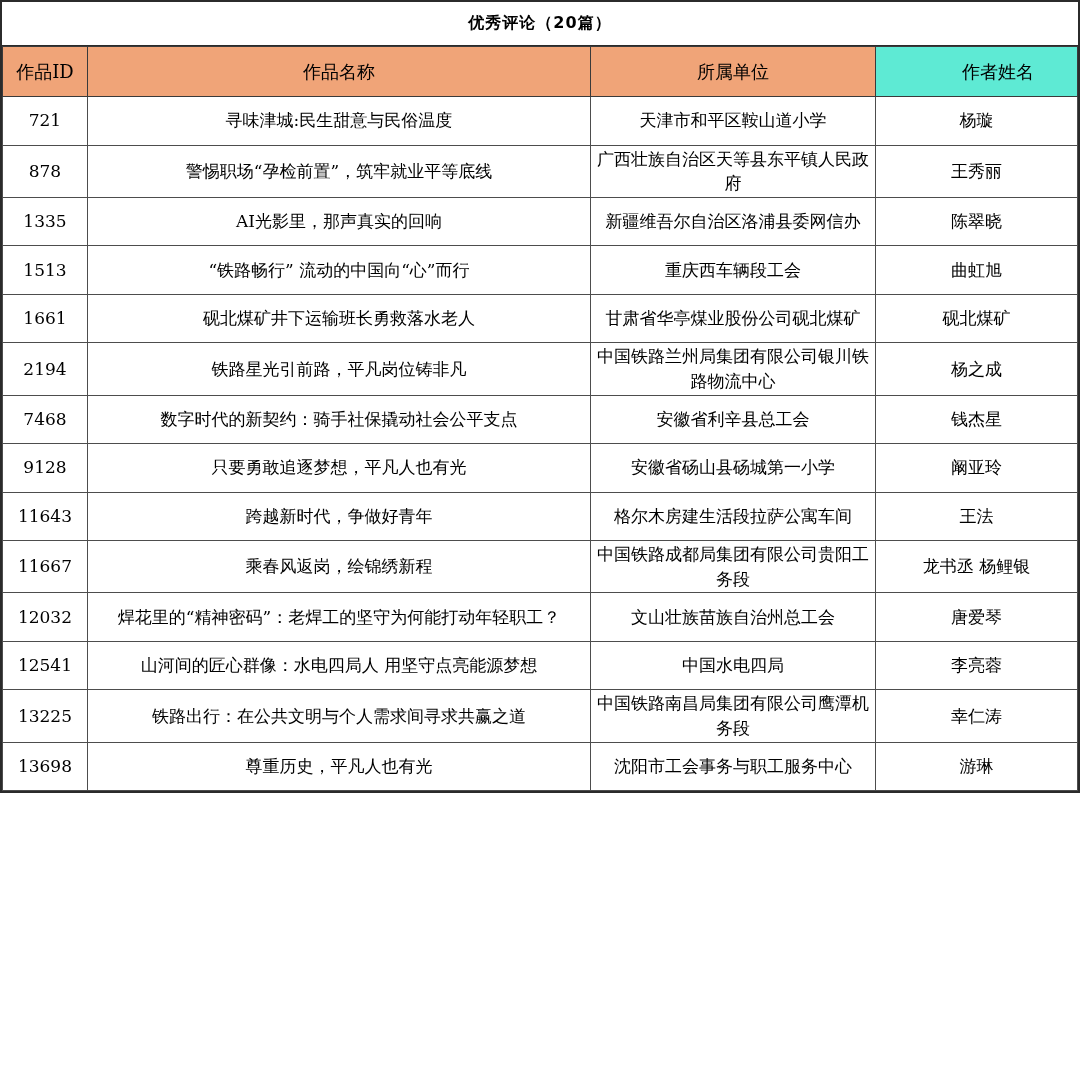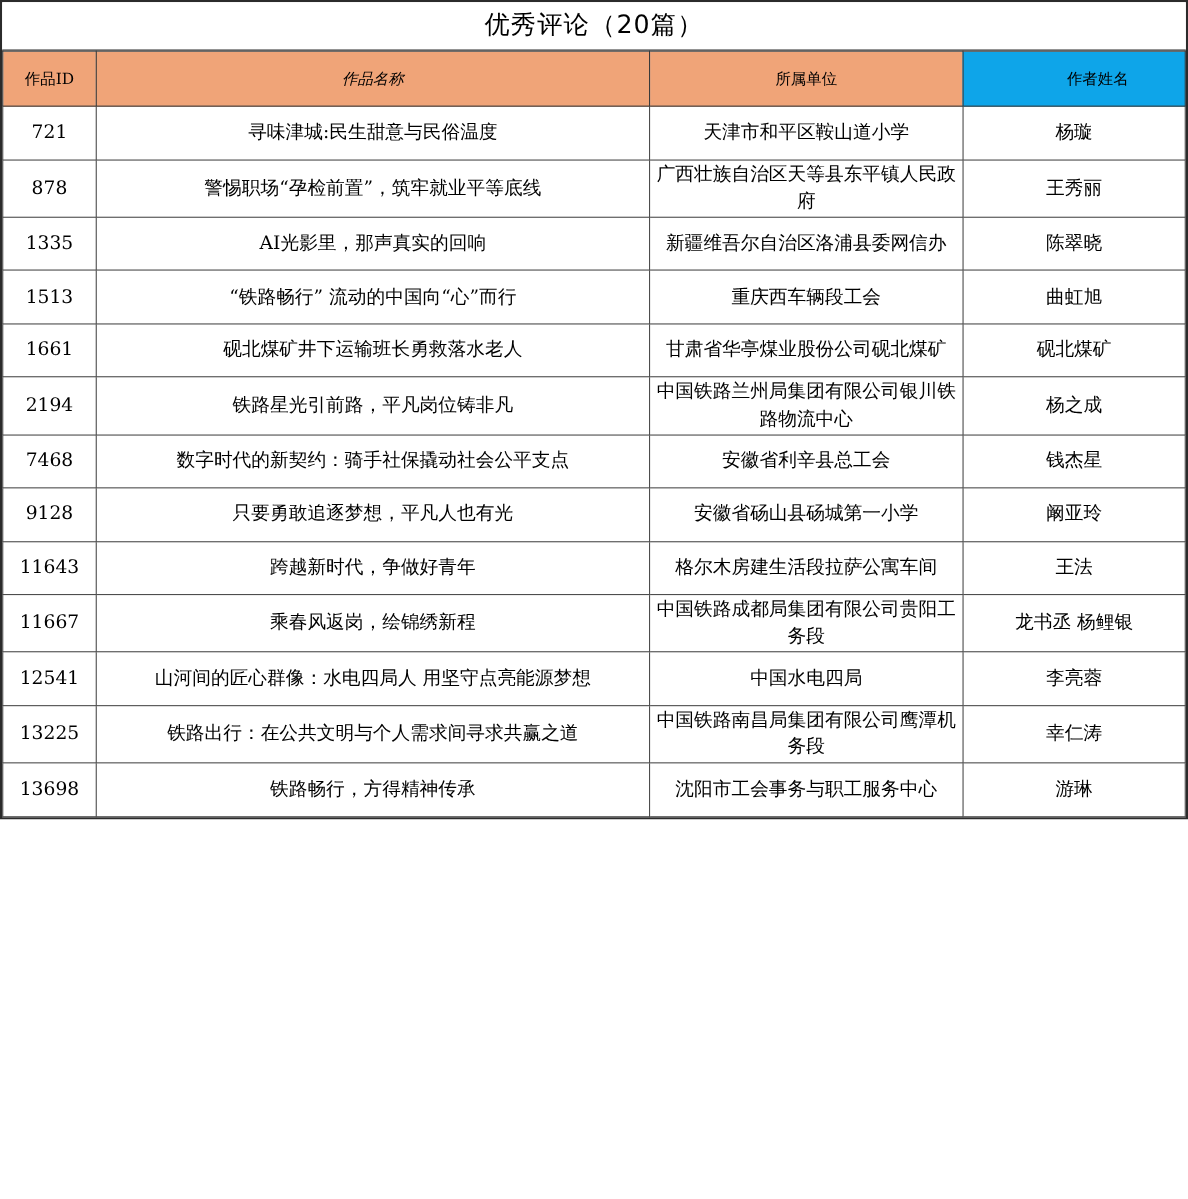--- a/index.html
+++ b/index.html
@@ -18,37 +18,37 @@
     box-sizing: border-box;
     border: 2px solid #2b2b2b;
     background: #ffffff;
   }
   .title-bar {
     box-sizing: border-box;
     height: 44px;
     line-height: 42px;
     text-align: center;
     font-family: "DejaVu Sans", "Liberation Sans", sans-serif;
-    font-weight: normal;
-    font-size: 23px;
+    font-weight: bold;
+    font-size: 16px;
     letter-spacing: 1px;
     background: #ffffff;
     border-bottom: 1px solid #2b2b2b;
   }
   table.grid {
     width: 100%;
     border-collapse: collapse;
     table-layout: fixed;
   }
   table.grid th {
     box-sizing: border-box;
     height: 50px;
     border: 1px solid #3a3a3a;
     font-weight: normal;
-    font-size: 14px;
+    font-size: 18px;
     text-align: center;
     padding: 2px 4px;
   }
   table.grid td {
     box-sizing: border-box;
     height: 48.5px;
     border: 1px solid #4d4d4d;
     font-size: 17px;
     line-height: 1.45;
     text-align: center;
@@ -70,23 +70,23 @@
   <table class="grid">
     <colgroup>
       <col class="c-id">
       <col class="c-title">
       <col class="c-unit">
       <col class="c-author">
     </colgroup>
     <thead>
       <tr>
         <th style="background: rgb(240, 164, 120);">作品ID</th>
-        <th style="background: rgb(240, 164, 120); font-style: italic;">作品名称</th>
+        <th style="background: rgb(240, 164, 120);">作品名称</th>
         <th style="background: rgb(240, 164, 120); margin-left: 40px;">所属单位</th>
-        <th style="background: #0ea5e9; padding-left: 47px;">作者姓名</th>
+        <th style="background: #5eead4; padding-left: 47px;">作者姓名</th>
       </tr>
     </thead>
     <tbody>
   <tr>
     <td>721</td>
     <td>寻味津城:民生甜意与民俗温度</td>
     <td>天津市和平区鞍山道小学</td>
     <td>杨璇</td>
   </tr>
 
@@ -150,38 +150,44 @@
     <td>王法</td>
   </tr>
 
   <tr>
     <td>11667</td>
     <td>乘春风返岗，绘锦绣新程</td>
     <td>中国铁路成都局集团有限公司贵阳工务段</td>
     <td>龙书丞 杨鲤银</td>
   </tr>
 
+  <tr>
+    <td>12032</td>
+    <td>焊花里的“精神密码”：老焊工的坚守为何能打动年轻职工？</td>
+    <td>文山壮族苗族自治州总工会</td>
+    <td>唐爱琴</td>
+  </tr>
 
 
   <tr>
     <td>12541</td>
     <td>山河间的匠心群像：水电四局人 用坚守点亮能源梦想</td>
     <td>中国水电四局</td>
     <td>李亮蓉</td>
   </tr>
 
 
   <tr>
     <td>13225</td>
     <td>铁路出行：在公共文明与个人需求间寻求共赢之道</td>
     <td>中国铁路南昌局集团有限公司鹰潭机务段</td>
     <td>幸仁涛</td>
   </tr>
 
   <tr>
     <td>13698</td>
-    <td>铁路畅行，方得精神传承</td>
+    <td>尊重历史，平凡人也有光</td>
     <td>沈阳市工会事务与职工服务中心</td>
     <td>游琳</td>
   </tr>
 </tbody>
   </table>
 </div>
 
 </body></html>

